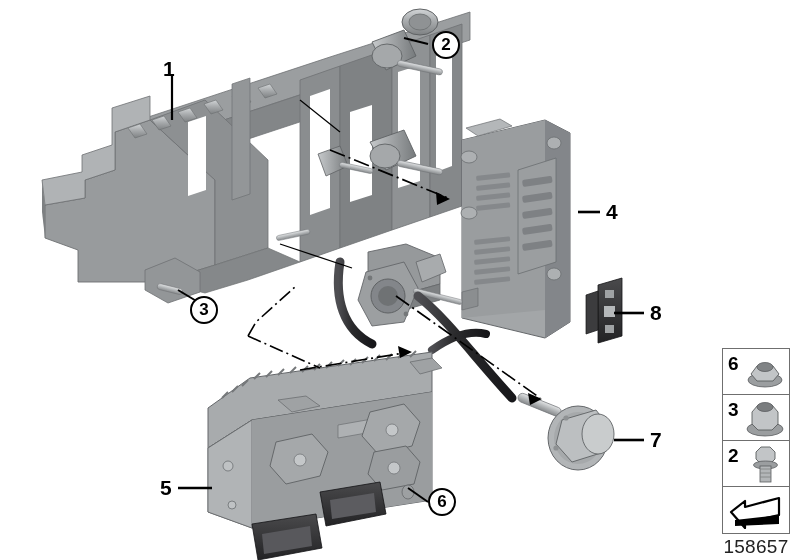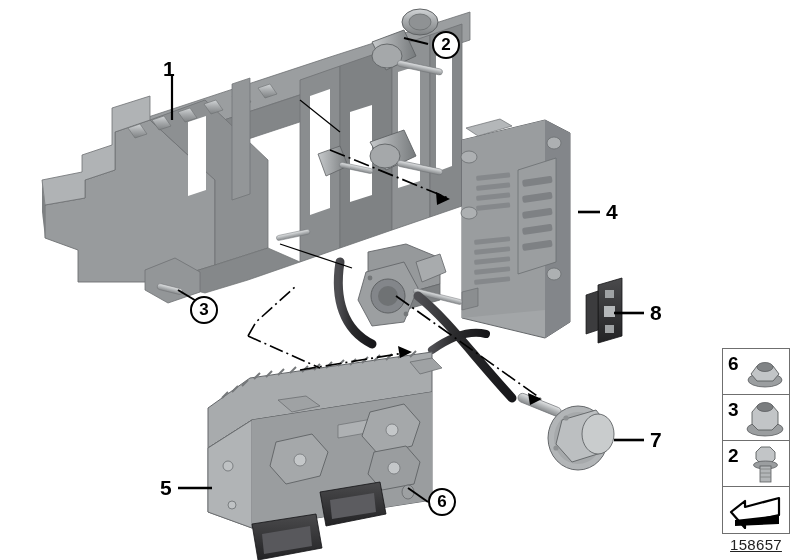--- a/index.html
+++ b/index.html
@@ -16,21 +16,21 @@
     font-weight:bold;font-size:17px;color:#000;}
 
   #legend{position:absolute;left:722px;top:348px;width:68px;height:186px;
     border:1px solid #6f6f6f;background:#fff;box-sizing:border-box;}
   .lcell{position:relative;height:46px;border-bottom:1px solid #6f6f6f;
     box-sizing:border-box;}
   .lcell:last-child{border-bottom:none;height:48px;}
   .lnum{position:absolute;left:5px;top:4px;font-weight:bold;font-size:19px;color:#000;}
   .lart{position:absolute;right:2px;top:3px;width:44px;height:40px;}
   #diagid{position:absolute;left:722px;top:536px;width:68px;text-align:center;
-    font-size:15px;color:#222;letter-spacing:.3px;text-decoration:underline;}
+    font-size:19px;color:#222;letter-spacing:.3px;}
 </style>
 </head>
 <body>
 
 <div id="stage">
 
   <svg class="layer" viewBox="0 0 800 560">
     <defs>
       <linearGradient id="gMetalV" x1="0" y1="0" x2="0" y2="1">
         <stop offset="0" stop-color="#d2d5d7"></stop>

